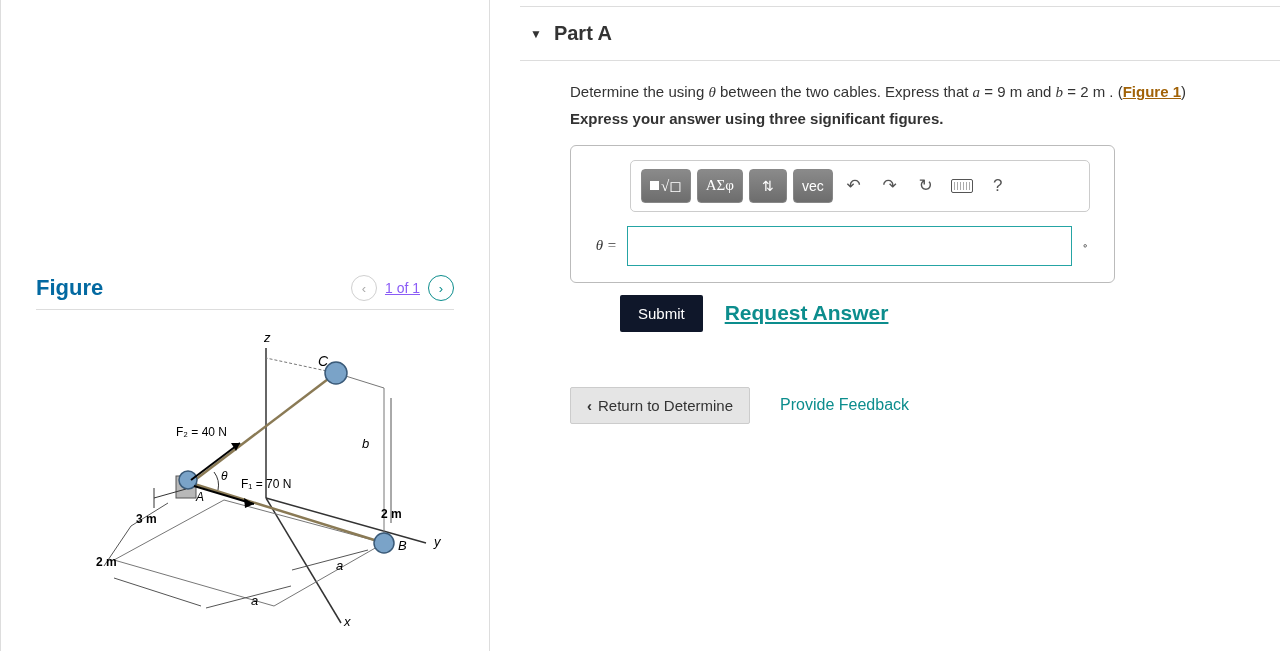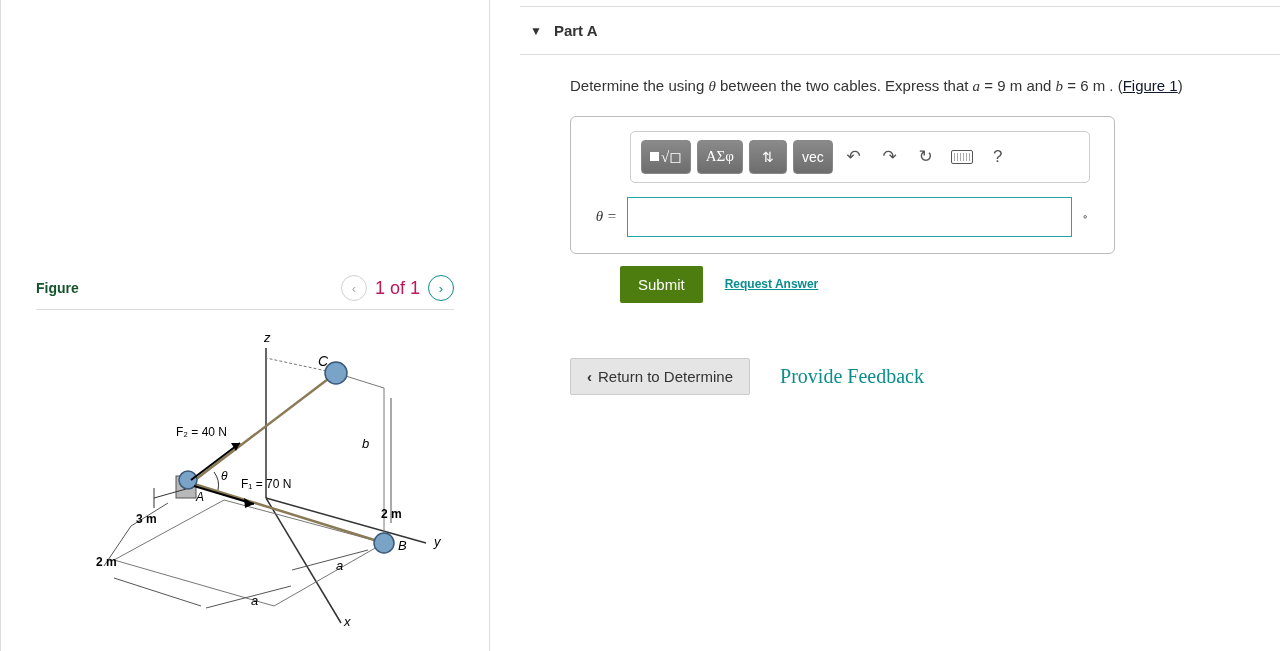--- a/index.html
+++ b/index.html
@@ -22,51 +22,51 @@
     }
     .figure-header {
       display: flex;
       justify-content: space-between;
       align-items: center;
       border-bottom: 1px solid #ddd;
       padding-bottom: 8px;
       margin-top: 255px;
       margin-bottom: 18px;
     }
-    .figure-title { font-size: 14px; font-weight: bold; color: #14532d; }
+    .figure-title { font-size: 22px; font-weight: bold; color: #0369a1; }
     .fig-nav { display: flex; align-items: center; gap: 8px; }
     .nav-circle {
       width: 26px; height: 26px;
       border: 1.5px solid #d0d0d0;
       border-radius: 50%;
       display: flex; align-items: center; justify-content: center;
       color: #aaa; font-size: 13px;
       background: #fff;
       cursor: pointer;
     }
     .nav-circle.active { border-color: #0c8d8d; color: #0c8d8d; }
-    .nav-text { font-size: 18px; color: #be185d; }
+    .nav-text { font-size: 14px; color: #8b5cf6; text-decoration: underline; }
     .diagram-area { position: relative; height: 300px; }
     .diagram-svg { width: 420px; height: 300px; }
 
     .right-panel { flex: 1; padding: 0 0 0 30px; }
     .part-header {
       display: flex; align-items: center; gap: 12px;
       padding: 15px 10px 15px 10px;
       border-top: 1px solid #ddd;
       border-bottom: 1px solid #ddd;
       margin-top: 6px;
     }
     .part-caret { font-size: 12px; color: #333; }
-    .part-title { font-weight: bold; font-size: 15px; }
+    .part-title { font-weight: bold; font-size: 20px; }
     .question-block { padding: 20px 20px 0 50px; }
     .question-text { font-size: 15px; color: #333; line-height: 1.5; }
     .instruction { font-weight: bold; margin-top: 6px; font-size: 15px; }
     .italic-var { font-style: italic; font-family: 'Times New Roman', serif; }
-    .link { color: #0f172a; text-decoration: underline; cursor: pointer; }
+    .link { color: #a16207; text-decoration: underline; cursor: pointer; font-weight: bold; }
 
     .answer-box {
       border: 1px solid #bbb;
       border-radius: 6px;
       margin-top: 18px;
       padding: 14px 14px 16px 14px;
       width: 545px;
     }
     .toolbar-wrap {
       border: 1px solid #ccc;
@@ -117,42 +117,42 @@
       background: #fff;
       padding: 0 8px;
       font-size: 15px;
       outline: none;
       max-width: 445px;
     }
     .degree-sym { font-size: 10px; color: #333; }
 
     .submit-row { margin-top: 12px; margin-left: 50px; display: flex; align-items: center; gap: 22px; }
     .submit-btn {
-      background: #4d7c0f;
+      background: #0f172a;
       color: #fff;
       border: none;
       padding: 10px 18px;
       font-size: 15px;
       cursor: pointer;
       border-radius: 2px;
     }
-    .req-link { color: #0c8d8d; font-weight: bold; text-decoration: underline; font-size: 12px; cursor: pointer; text-align: center; }
+    .req-link { color: #0c8d8d; font-weight: bold; text-decoration: underline; font-size: 21px; cursor: pointer; text-align: center; }
 
     .footer-row { display: flex; align-items: center; gap: 30px; margin-top: 55px; margin-left: 0;}
     .return-btn {
       background: #e5e5e5;
       border: 1px solid #ccc;
       padding: 9px 16px;
       font-size: 15px;
       color: #333;
       cursor: pointer;
       display: flex; align-items: center; gap: 6px;
       border-radius: 2px;
     }
-    .feedback-link { color: #0c8d8d; font-size: 20px; cursor: pointer; font-family: Liberation Serif, serif; }
+    .feedback-link { color: #0c8d8d; font-size: 16px; cursor: pointer; }
   </style>
 </head>
 <body>
 
 <div class="container">
   <div class="left-panel">
     <div class="figure-header">
       <div class="figure-title">Figure</div>
       <div class="fig-nav">
         <div class="nav-circle">‹</div>
@@ -219,22 +219,23 @@
   </div>
 
   <div class="right-panel">
     <div class="part-header">
       <span class="part-caret">▼</span>
       <span class="part-title">Part A</span>
     </div>
 
     <div class="question-block">
       <p class="question-text">
-        <span>Determine the using </span><span class="italic-var">θ</span><span> between the two cables. Express that </span><span class="italic-var">a</span><span> = 9  m </span><span> and </span><span class="italic-var">b</span><span> = 6  m . (</span><span class="link">Figure 1</span><span>)</span>
+        <span>Determine the using </span><span class="italic-var">θ</span><span> between the two cables. Express that </span><span class="italic-var">a</span><span> = 9  m </span><span> and </span><span class="italic-var">b</span><span> = 2  m . (</span><span class="link">Figure 1</span><span>)</span>
       </p>
+      <p class="instruction">Express your answer using three significant figures.</p>
 
       <div class="answer-box">
         <div class="toolbar-wrap">
           <div class="tb-btn symbol">
             <span style="display:flex;align-items:center;gap:2px;">
               <span style="display:inline-block;width:9px;height:9px;background:#fff;"></span>
               <span style="font-size:15px;">√◻</span>
             </span>
           </div>
           <div class="tb-btn symbol">ΑΣφ</div>

